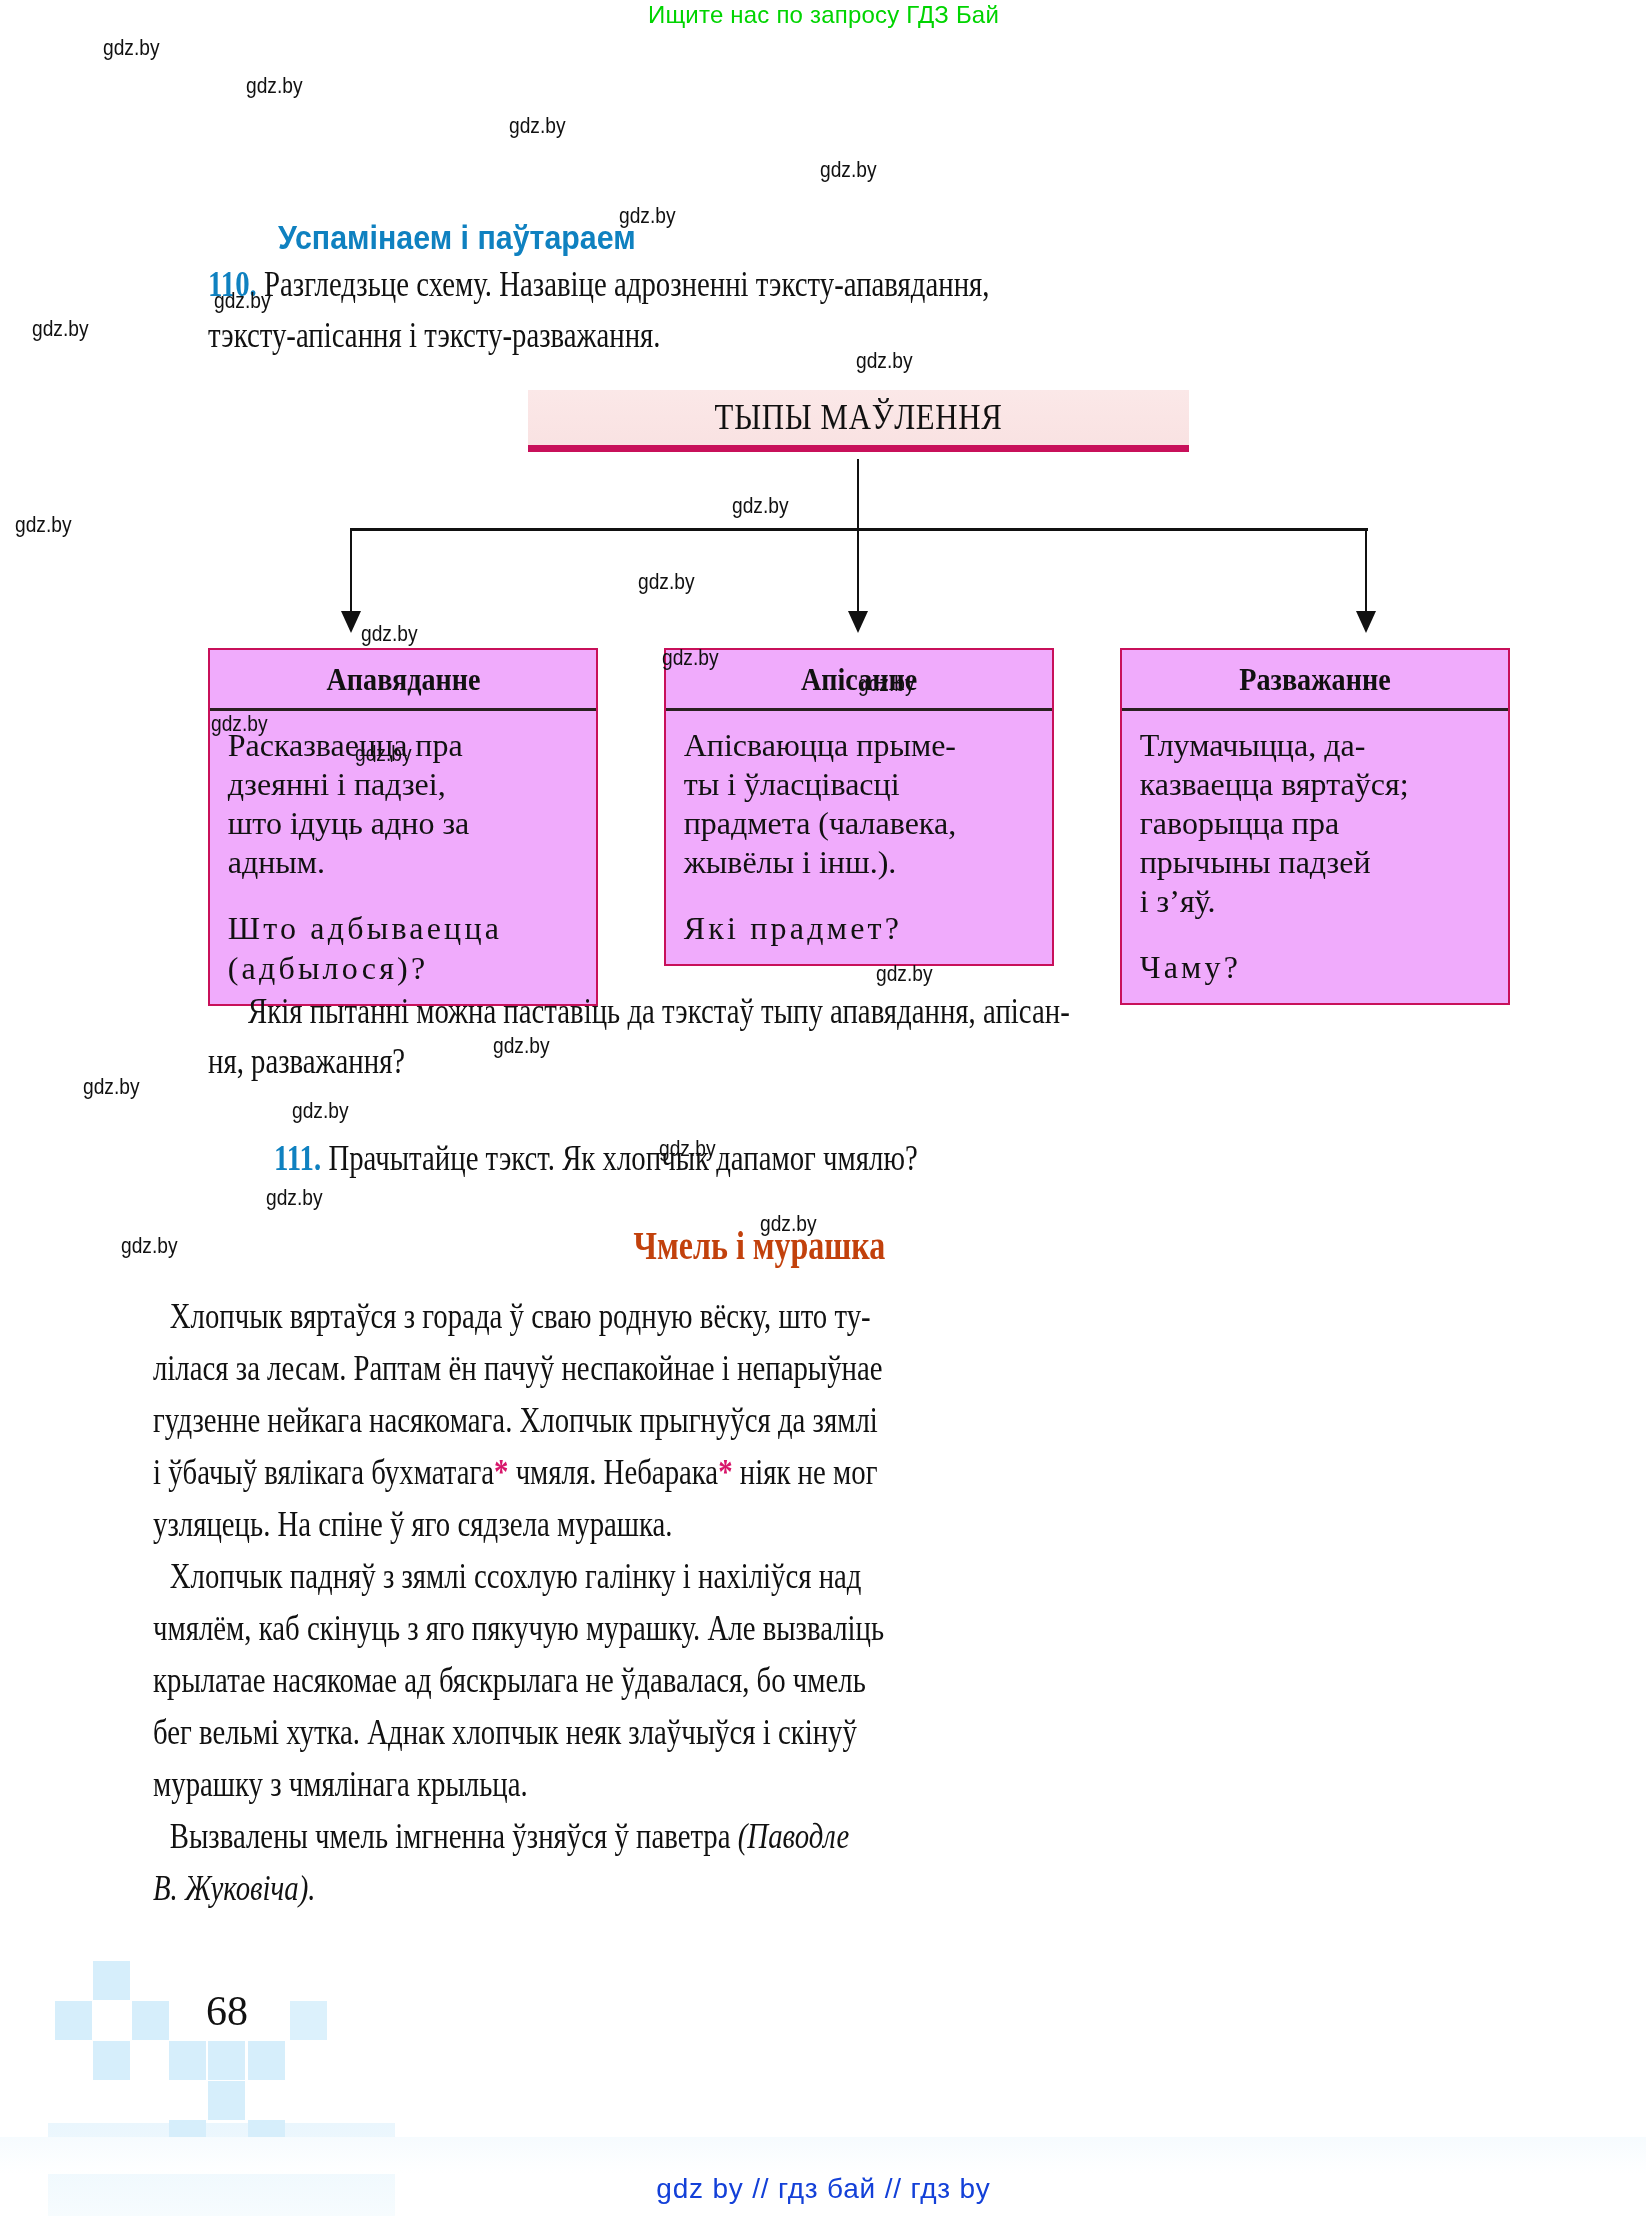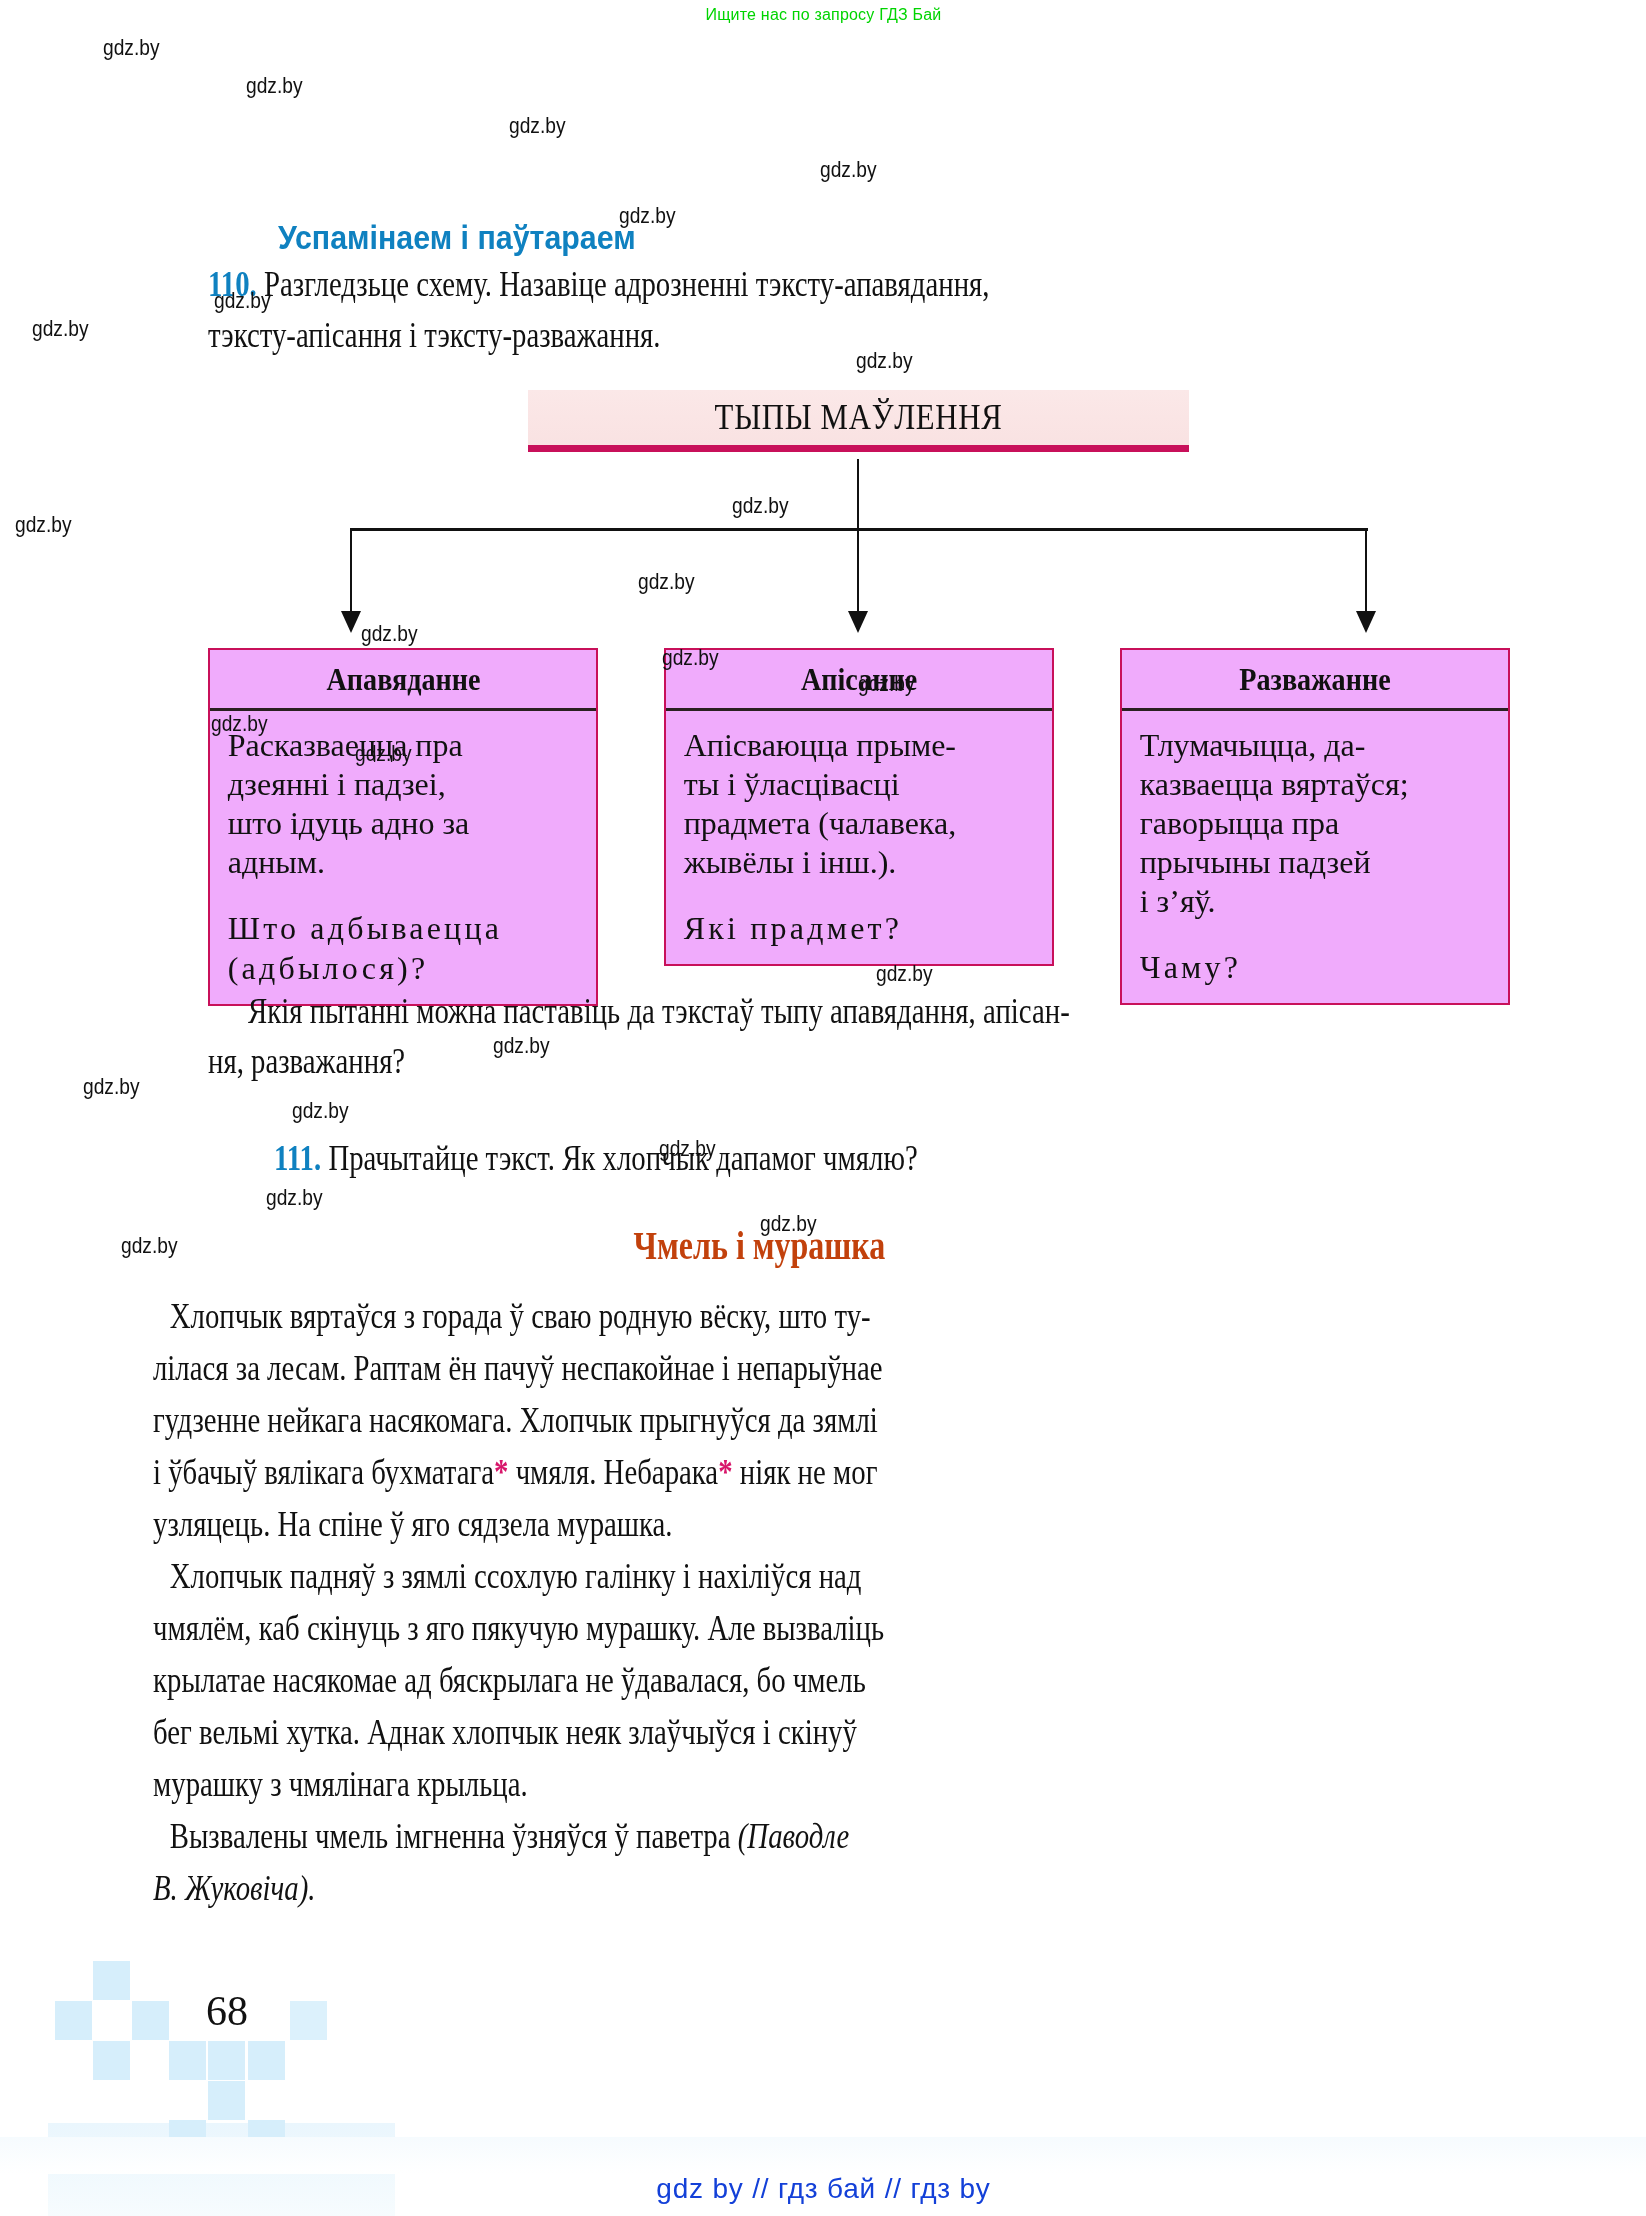--- a/index.html
+++ b/index.html
@@ -9,21 +9,21 @@
     font-family:"Liberation Serif", serif;
     position:relative;
     overflow:hidden;
   }
 
   
   .promo{
     position:absolute;top:0;left:0;width:100%;height:29px;
     display:flex;align-items:center;justify-content:center;
     font-family:"Liberation Sans", sans-serif;
-    font-size:16px;color:#00d400;letter-spacing:0.2px;
+    font-size:24px;color:#00d400;letter-spacing:0.2px;
   }
 
   
   .wm{
     position:absolute;
     font-family:"Liberation Sans Narrow","Liberation Sans",sans-serif;
     font-stretch:condensed;
     color:#111;
     font-size:22.6px;
     white-space:nowrap;

